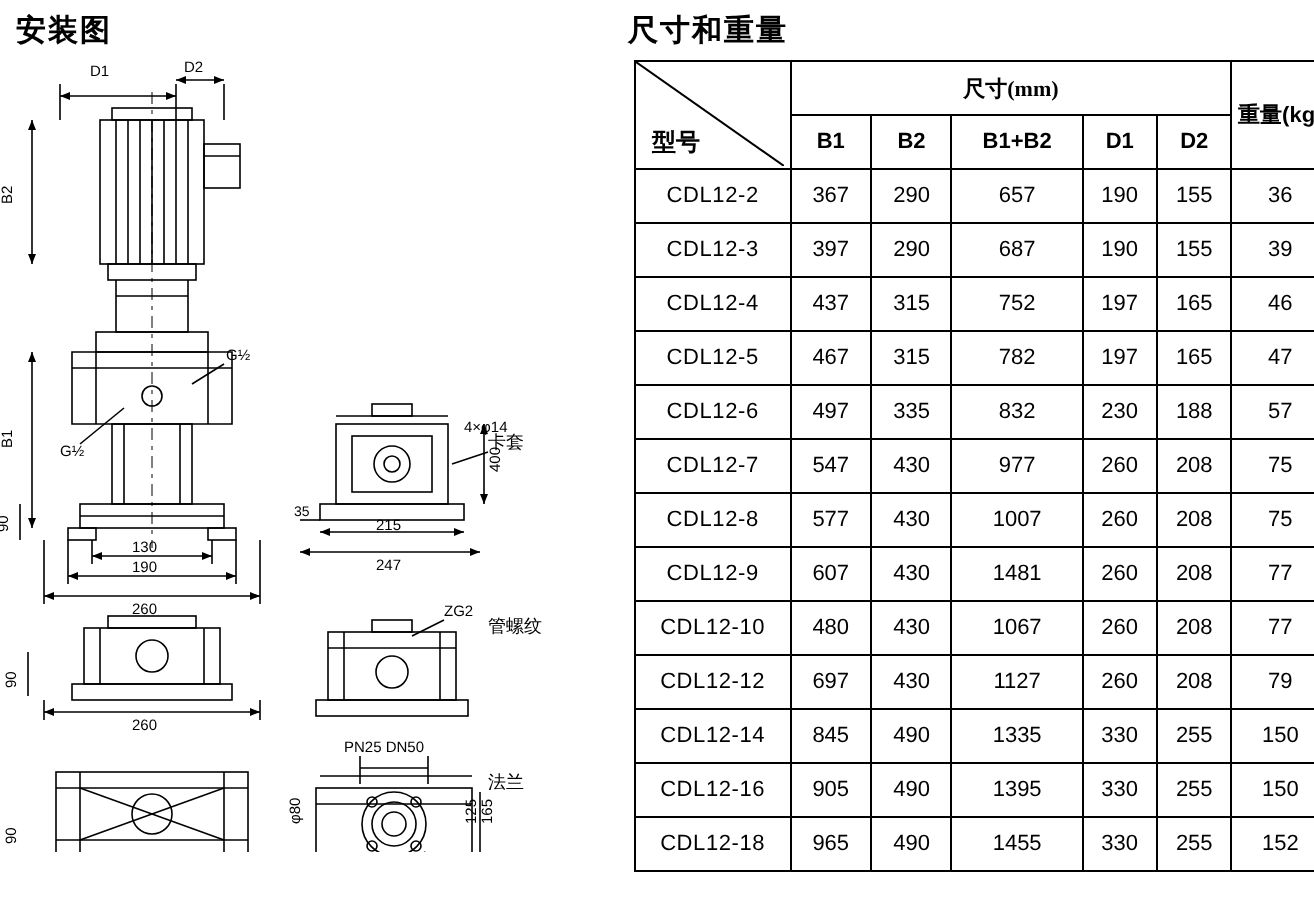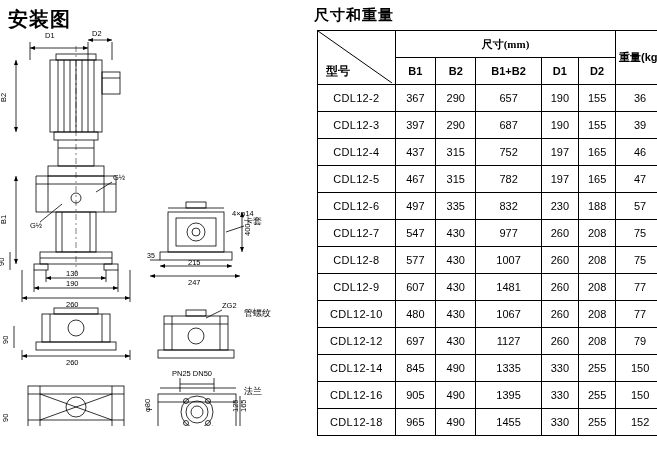--- a/index.html
+++ b/index.html
@@ -25,21 +25,21 @@
     position: absolute;
     left: 0;
     top: 0;
     width: 300px;
     height: 460px;
   }
   .section-title {
     position: absolute;
     left: 8px;
     top: 6px;
-    font-size: 20px;
+    font-size: 15px;
     font-weight: bold;
     letter-spacing: 1px;
   }
   .drawing-area {
     position: absolute;
     left: 0;
     top: 26px;
     width: 300px;
     height: 395px;
   }

